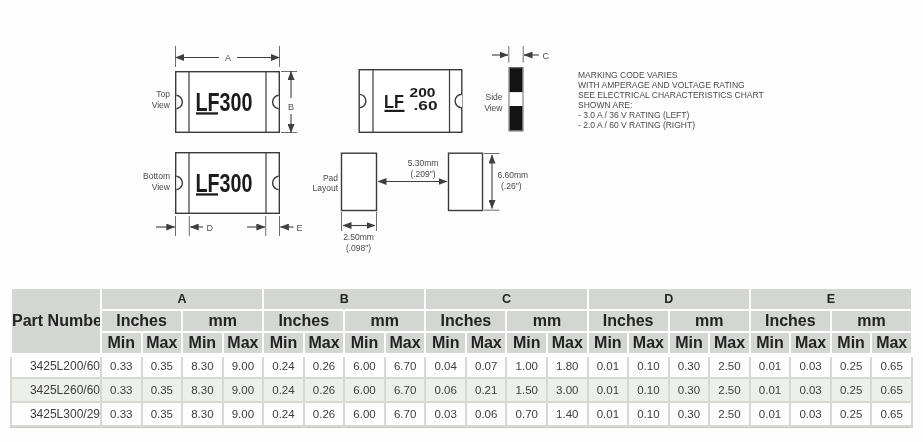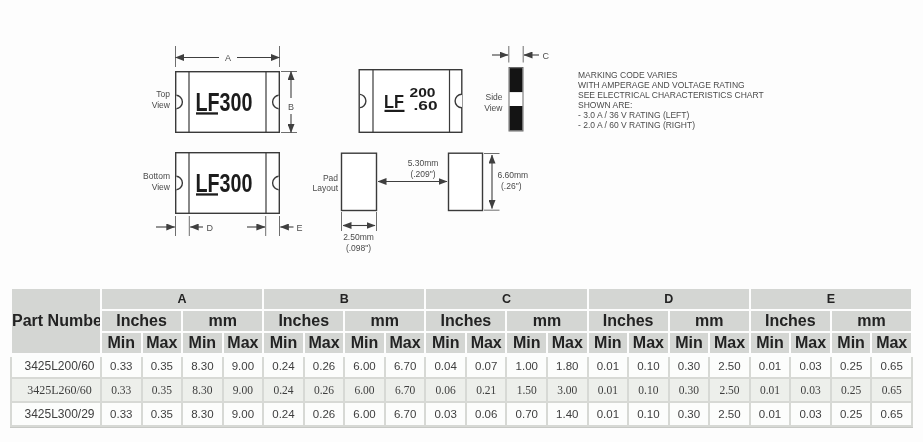--- a/index.html
+++ b/index.html
@@ -32,22 +32,22 @@
     border-collapse:separate;border-spacing:2px;table-layout:fixed;width:903px;
     background-image:linear-gradient(#fdfdfd 0px,#fdfdfd 70px,#d7d9d5 70px,#d7d9d5 100%);
     border-bottom:1px solid #c7c9c5;
   }
   col.pncol{width:88px;}
   th,td{padding:0;vertical-align:middle;overflow:hidden;white-space:nowrap;}
   th{background:#d4d6d3;color:#232323;font-size:16px;font-weight:bold;height:20px;text-align:center;}
   th.group{font-size:12.5px;}
   th.pn{font-size:16px;}
   td{background:#fcfdfc;color:#3e3e3e;font-size:11.5px;height:22px;text-align:center;}
-  td.part{text-align:center;padding-left:7px;font-size:12px;}
-  tbody tr:nth-child(2) td{background:#edefeb;font-family:Liberation Serif, serif;}
+  td.part{text-align:right;padding-left:7px;font-size:12px;}
+  tbody tr:nth-child(2) td{background:#edefeb;}
 </style>
 </head>
 <body>
 
 <svg id="diagram" width="923" height="282" viewBox="0 0 923 282" xmlns="http://www.w3.org/2000/svg">
   <defs>
     <marker id="ah" markerUnits="userSpaceOnUse" markerWidth="9" markerHeight="7" refX="8.5" refY="3.5" orient="auto-start-reverse">
       <path d="M0,0 L9,3.5 L0,7 Z" fill="#3f3f3f"></path>
     </marker>
     <clipPath id="cp1">

